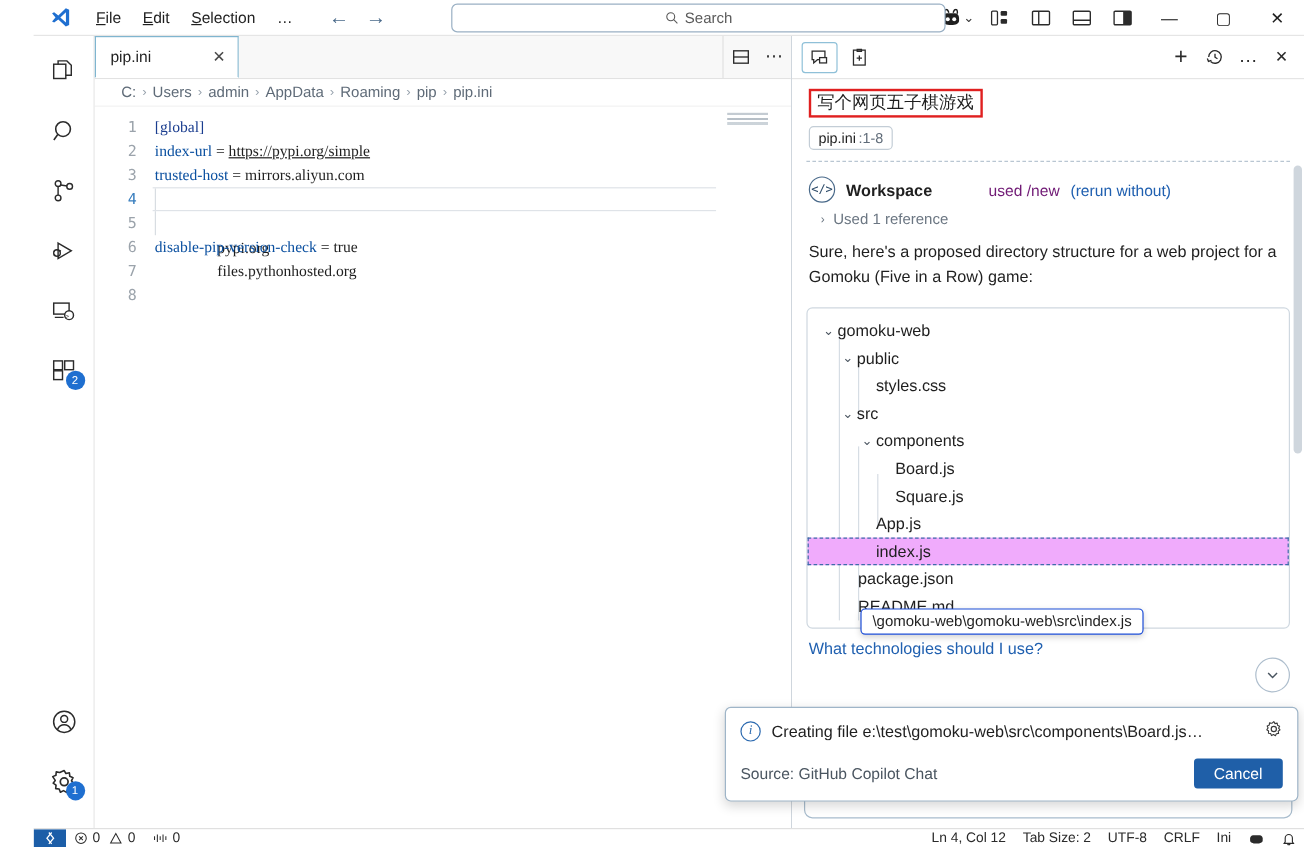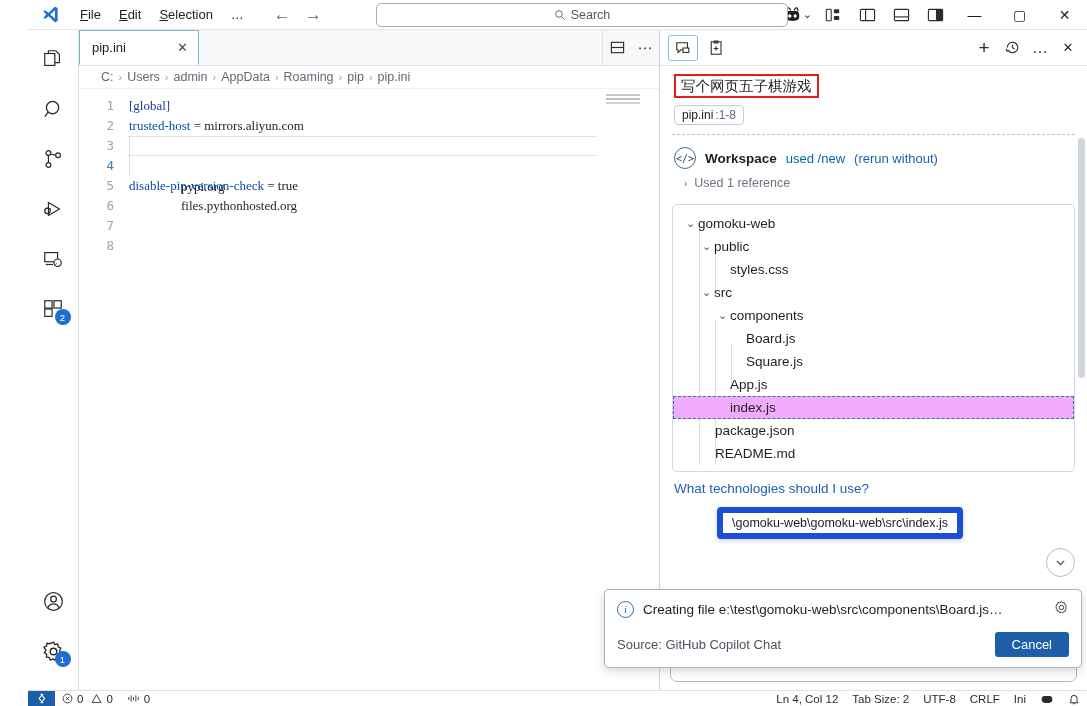--- a/index.html
+++ b/index.html
@@ -186,21 +186,21 @@
   .msg-divider { border-top: 1px dashed #b9c6d2; margin: 0 12px; }
 
   .agent-head { display: flex; align-items: center; gap: 9px; padding: 12px 14px 0 14px; }
   .agent-badge {
     width: 22px; height: 22px; border-radius: 50%;
     border: 1px solid #4a6a8a; color: #2c4a68;
     display: flex; align-items: center; justify-content: center;
     font-size: 10px; font-family: "DejaVu Sans Mono", monospace;
   }
   .agent-name { font-weight: bold; font-size: 13.5px; color: #1f1f1f; }
-  .agent-used { font-size: 13px; color: #0369a1; }
+  .agent-used { font-size: 13px; color: #701a75; margin-left: 38px; }
   .agent-link { font-size: 13px; color: #2060b0; cursor: default; }
 
   .refs-row { display: flex; align-items: center; gap: 7px; padding: 7px 14px 0 24px; font-size: 12.5px; color: #6b7682; cursor: default; }
   .chev { font-size: 10px; color: #6b7682; }
 
   .para { padding: 10px 16px 0 14px; font-size: 13.5px; line-height: 1.55; color: #1f1f1f; }
 
   .codeblock {
     margin: 14px 12px 0 12px;
     border: 1px solid #cfd8e0; border-radius: 5px;
@@ -211,21 +211,21 @@
     display: flex; align-items: center; height: 23px;
     font-size: 13.5px; color: #1f1f1f; cursor: default;
     padding-left: 10px; position: relative;
   }
   .tree-row .tw { width: 15px; display: inline-flex; align-items: center; justify-content: center; color: #4a5560; font-size: 11px; }
   .tree-row.sel { background: #f0abfc; outline: 1px dashed #3d6ea8; outline-offset: -1px; }
   .guide { position: absolute; top: 0; bottom: 0; width: 1px; background: #d6dde4; }
 
   .tooltip {
     position: absolute;
-    background: #ffffff; border: 6px solid #1d4ed8; border-radius: 4px;
+    background: #ffffff; border: 1px solid #1d4ed8; border-radius: 4px;
     padding: 3px 9px; font-size: 12.5px; color: #1f1f1f; white-space: nowrap;
     box-shadow: 0 2px 5px rgba(0,0,0,.18);
     z-index: 40;
   }
   .scroll-down-btn {
     position: absolute; right: 12px; bottom: 0px;
     width: 29px; height: 29px; border-radius: 50%;
     border: 1px solid #aebecd; background: #ffffff;
     display: flex; align-items: center; justify-content: center;
     color: #4a5560; font-size: 12px; cursor: default; z-index: 30;
@@ -462,20 +462,21 @@
           <div>3</div>
           <div class="active">4</div>
           <div>5</div>
           <div>6</div>
           <div>7</div>
           <div>8</div>
         </div>
 
         <div class="codelines">
           <div class="cline"><span class="tok-sec">[global]</span></div>
+          <div class="cline"><span class="tok-key">index-url</span><span class="tok-val"> = </span><span class="tok-url">https://pypi.org/simple</span></div>
           <div class="cline"><span class="tok-key">trusted-host</span><span class="tok-val"> = </span><span class="tok-val">mirrors.aliyun.com</span></div>
           <div class="cline cur" style="padding-left:0;">
             <span class="indentline"></span>
             <span class="tok-val" style="padding-left:2px;">    pypi.org</span>
           </div>
           <div class="cline" style="padding-left:0;">
             <span class="indentline"></span>
             <span class="tok-val" style="padding-left:2px;">    files.pythonhosted.org</span>
           </div>
           <div class="cline"><span class="tok-key">disable-pip-version-check</span><span class="tok-val"> = </span><span class="tok-val">true</span></div>
@@ -536,20 +537,21 @@
           <span class="agent-name">Workspace</span>
           <span class="agent-used">used /new</span>
           <span class="agent-link">(rerun without)</span>
         </div>
 
         <div class="refs-row">
           <span class="chev">›</span>
           <span>Used 1 reference</span>
         </div>
 
+        <div class="para">Sure, here's a proposed directory structure for a web project for a Gomoku (Five in a Row) game:</div>
 
         <div class="codeblock">
           <span class="guide" style="left:26px;top:22px;bottom:6px;"></span>
           <span class="guide" style="left:42px;top:45px;height:46px;"></span>
           <span class="guide" style="left:42px;top:115px;bottom:6px;"></span>
           <span class="guide" style="left:58px;top:138px;height:46px;"></span>
 
           <div class="tree-row" style="padding-left:10px;">
             <span class="tw">⌄</span>
             <span>gomoku-web</span>

